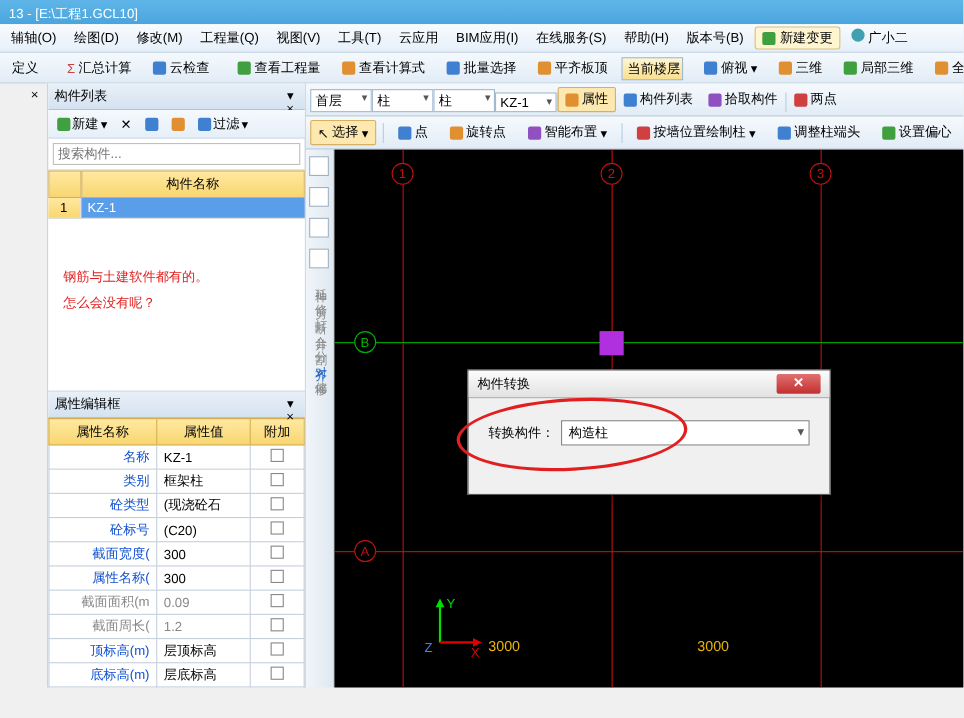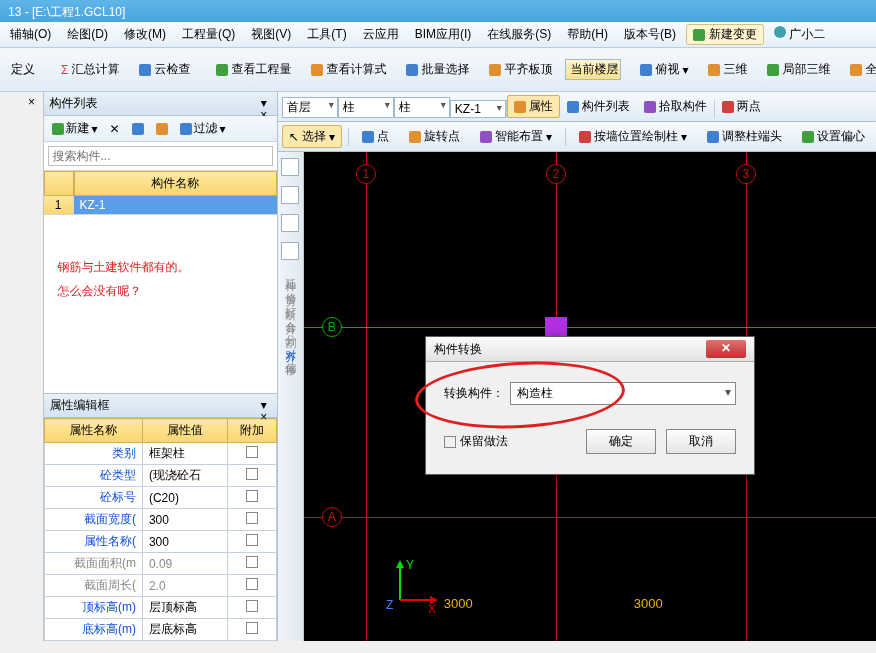--- a/index.html
+++ b/index.html
@@ -4,21 +4,21 @@
 <style>
 * { margin: 0; padding: 0; box-sizing: border-box; font-family: "Microsoft YaHei", SimSun, sans-serif; font-size: 12px; }
 body { width: 876px; height: 653px; background: #f0f0f0; overflow: hidden; position: relative; }
 
 .title-bar { background: linear-gradient(#5fb5e8,#4aa5dd); color: #fff; padding: 4px 8px; height: 22px; }
 
 .menu-bar { background: linear-gradient(#f8fbfe,#e6eff9); border-bottom: 1px solid #b8cde0; padding: 2px 4px; height: 26px; display: flex; align-items: center; gap: 4px; white-space: nowrap; overflow: hidden; }
 .menu-item { padding: 2px 6px; cursor: pointer; }
 .menu-special { background: #fff5d0; border: 1px solid #d5c080; border-radius: 3px; padding: 1px 6px; display: flex; align-items: center; gap: 4px; }
 
-.toolbar { background: linear-gradient(#f5f9fd,#e2ecf6); border-bottom: 1px solid #b8cde0; padding: 2px 4px; height: 44px; display: flex; align-items: center; gap: 6px; white-space: nowrap; overflow: hidden; }
+.toolbar { background: linear-gradient(#f5f9fd,#e2ecf6); border-bottom: 1px solid #b8cde0; padding: 2px 4px; height: 28px; display: flex; align-items: flex-end; gap: 6px; white-space: nowrap; overflow: hidden; }
 .tool-btn { padding: 2px 6px; cursor: pointer; display: flex; align-items: center; gap: 3px; border: 1px solid transparent; border-radius: 2px; }
 .tool-btn.active { background: #fde8b0; border-color: #d5b060; }
 .tool-sep { width: 1px; height: 18px; background: #b8cde0; }
 
 .dropdown { border: 1px solid #a0b8d0; background: #fff; padding: 1px 18px 1px 4px; min-width: 56px; position: relative; cursor: pointer; }
 .dropdown::after { content: "▾"; position: absolute; right: 3px; top: 1px; color: #555; font-size: 10px; }
 
 .main-area { display: flex; height: calc(100% - 104px); }
 
 .left-col { width: 50px; background: #f0f0f0; border-right: 1px solid #c5c5c5; }
@@ -218,20 +218,25 @@
       <table class="prop-table">
         <tbody>
             <tr>
           <th>属性名称</th>
           <th>属性值</th>
           <th>附加</th>
         </tr>
         </tbody>
           <tbody id="prop-rows">
             <tr>
+              <td>名称</td>
+              <td>KZ-1</td>
+              <td style="text-align:center"><span class="chk"></span></td>
+            </tr>
+            <tr>
               <td>类别</td>
               <td>框架柱</td>
               <td style="text-align:center"><span class="chk"></span></td>
             </tr>
             <tr>
               <td>砼类型</td>
               <td>(现浇砼石</td>
               <td style="text-align:center"><span class="chk"></span></td>
             </tr>
             <tr>
@@ -249,21 +254,21 @@
               <td>300</td>
               <td style="text-align:center"><span class="chk"></span></td>
             </tr>
             <tr>
               <td class="gray">截面面积(m</td>
               <td class="gray">0.09</td>
               <td style="text-align:center"><span class="chk"></span></td>
             </tr>
             <tr>
               <td class="gray">截面周长(</td>
-              <td class="gray">2.0</td>
+              <td class="gray">1.2</td>
               <td style="text-align:center"><span class="chk"></span></td>
             </tr>
             <tr>
               <td>顶标高(m)</td>
               <td>层顶标高</td>
               <td style="text-align:center"><span class="chk"></span></td>
             </tr>
             <tr>
               <td>底标高(m)</td>
               <td>层底标高</td>
@@ -368,23 +373,15 @@
 <div class="dialog">
   <div class="dialog-title">
     <span>构件转换</span>
     <span class="dialog-close">✕</span>
   </div>
   <div class="dialog-body">
     <div class="dialog-row">
       <span>转换构件：</span>
       <div class="dlg-combo">构造柱</div>
     </div>
-    <div class="dialog-buttons">
-      <label class="dlg-chk-wrap">
-        <span class="chk"></span>
-        <span>保留做法</span>
-      </label>
-      <button class="dlg-btn">确定</button>
-      <button class="dlg-btn">取消</button>
-    </div>
   </div>
 </div>
 <div class="red-ellipse"></div>
 
 </body></html>

